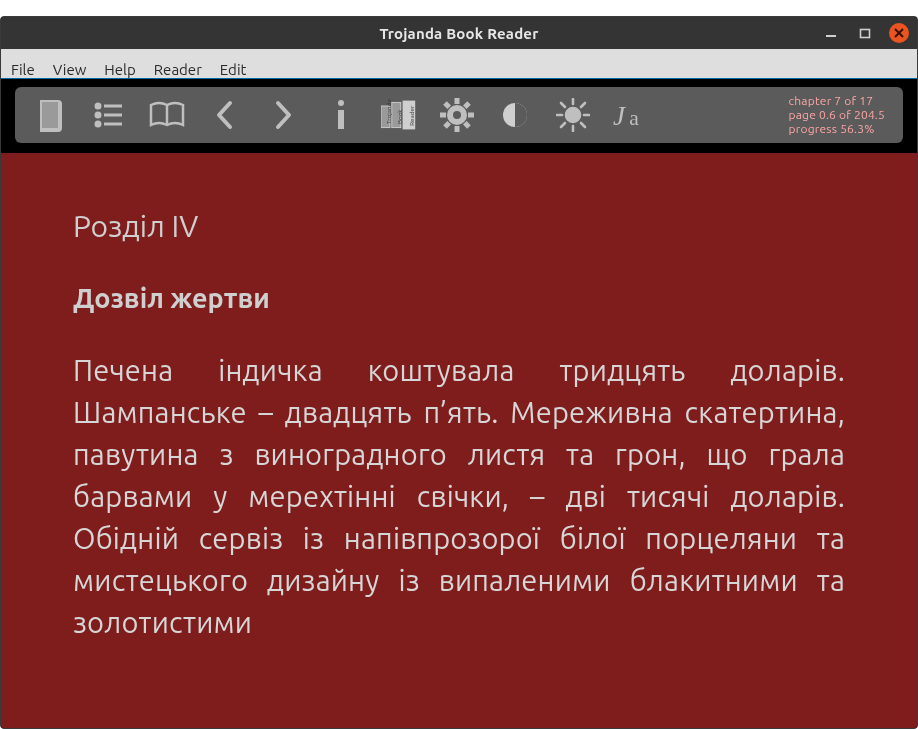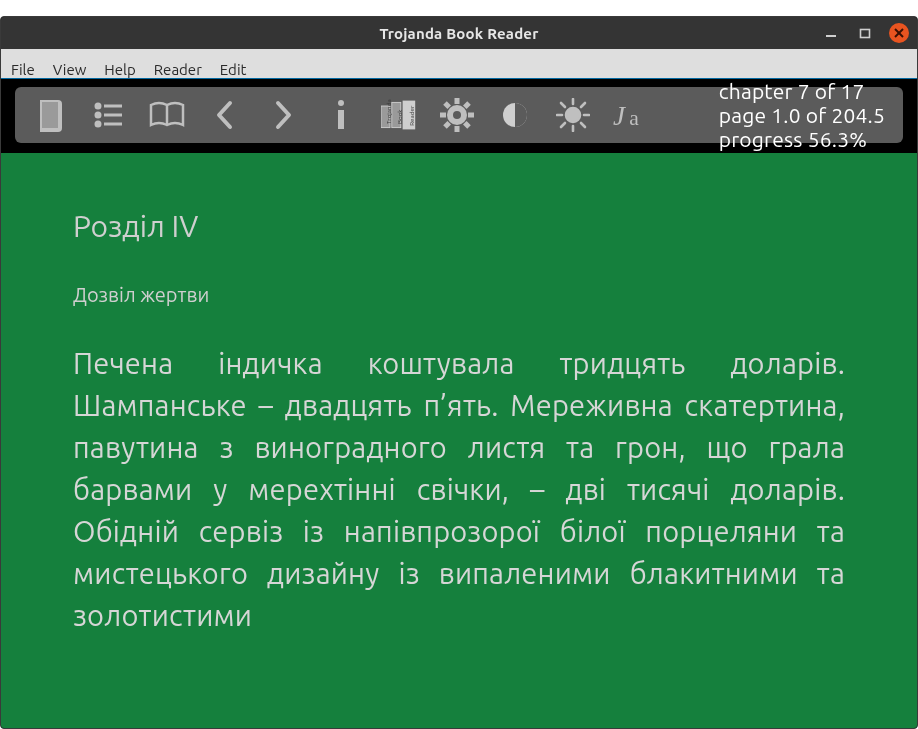--- a/index.html
+++ b/index.html
@@ -46,34 +46,34 @@
     background: #000; padding: 8px 14px 10px; flex: 0 0 auto;
   }
   .toolbar {
     height: 56px; background: #5b5b5b; border-radius: 6px;
     display: flex; align-items: center; gap: 22px;
     padding: 0 18px; color: #cfcfcf;
   }
   .tool { width: 36px; height: 36px; display:flex; align-items:center; justify-content:center; cursor:pointer; }
   .tool svg { display:block; }
   .status {
-    margin-left: auto; color: #ffffff; font-size: 21px; line-height: 1.15;
+    margin-left: auto; color: #fca5a5; font-size: 12px; line-height: 1.15;
     text-align: left; letter-spacing: .2px;
   }
   
   .content {
-    flex: 1 1 auto; background: #15803d; color: #d5d5d5;
+    flex: 1 1 auto; background: #7f1d1d; color: #d5d5d5;
     padding: 56px 72px 0 72px; overflow: hidden;
     font-family: "Ubuntu", "DejaVu Sans", sans-serif;
   }
   .content h1 {
     font-weight: 400; font-size: 30px; color: #cfcfcf; margin-bottom: 40px;
   }
   .content h2 {
-    font-weight: 400; font-size: 20px; color: #cfcfcf; margin-bottom: 36px;
+    font-weight: 700; font-size: 27px; color: #cfcfcf; margin-bottom: 36px;
   }
   .content p {
     font-size: 29px; line-height: 1.45; text-align: justify;
     color: #d6d6d6; letter-spacing: .2px;
   }
 </style>
 </head>
 <body>
 
 <div class="window">
@@ -210,21 +210,21 @@
 
       <div class="tool">
         <svg width="40" height="34" viewBox="0 0 40 34">
           <text x="0" y="28" font-family="Georgia, serif" font-size="30" font-style="italic" fill="#bfbfbf">J</text>
           <text x="18" y="28" font-family="Georgia, serif" font-size="24" fill="#bfbfbf">a</text>
         </svg>
       </div>
 
       <div class="status">
         <div>chapter 7 of 17</div>
-        <div>page 1.0 of 204.5</div>
+        <div>page 0.6 of 204.5</div>
         <div>progress 56.3%</div>
       </div>
     </div>
   </div>
 
   <div class="content">
     <h1>Розділ IV</h1>
     <h2>Дозвіл жертви</h2>
     <p>Печена індичка коштувала тридцять доларів. Шампанське – двадцять п’ять. Мереживна скатертина, павутина з виноградного листя та грон, що грала барвами у мерехтінні свічки, – дві тисячі доларів. Обідній сервіз із напівпрозорої білої порцеляни та мистецького дизайну із випаленими блакитними та золотистими</p>
   </div>

